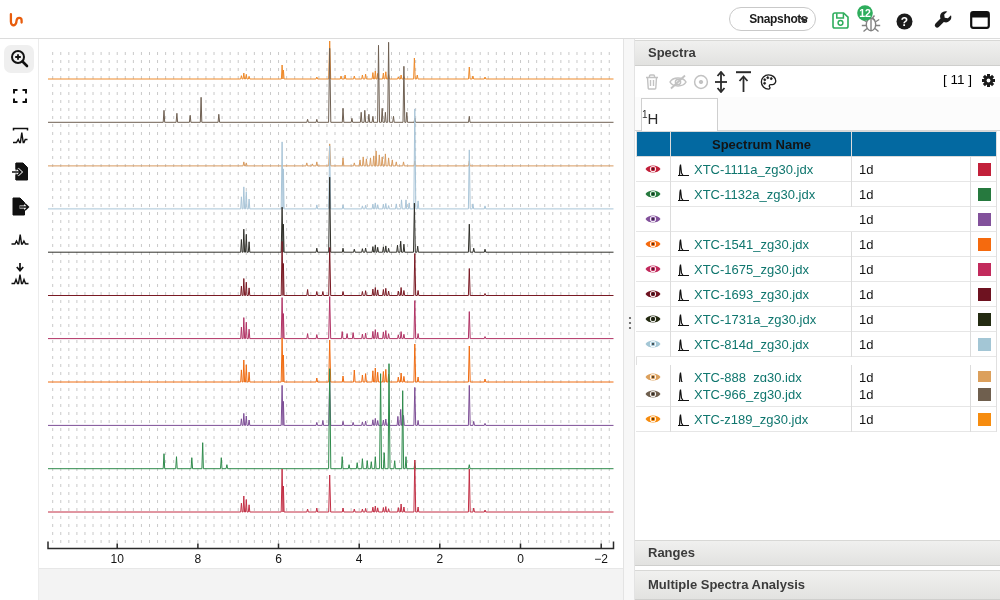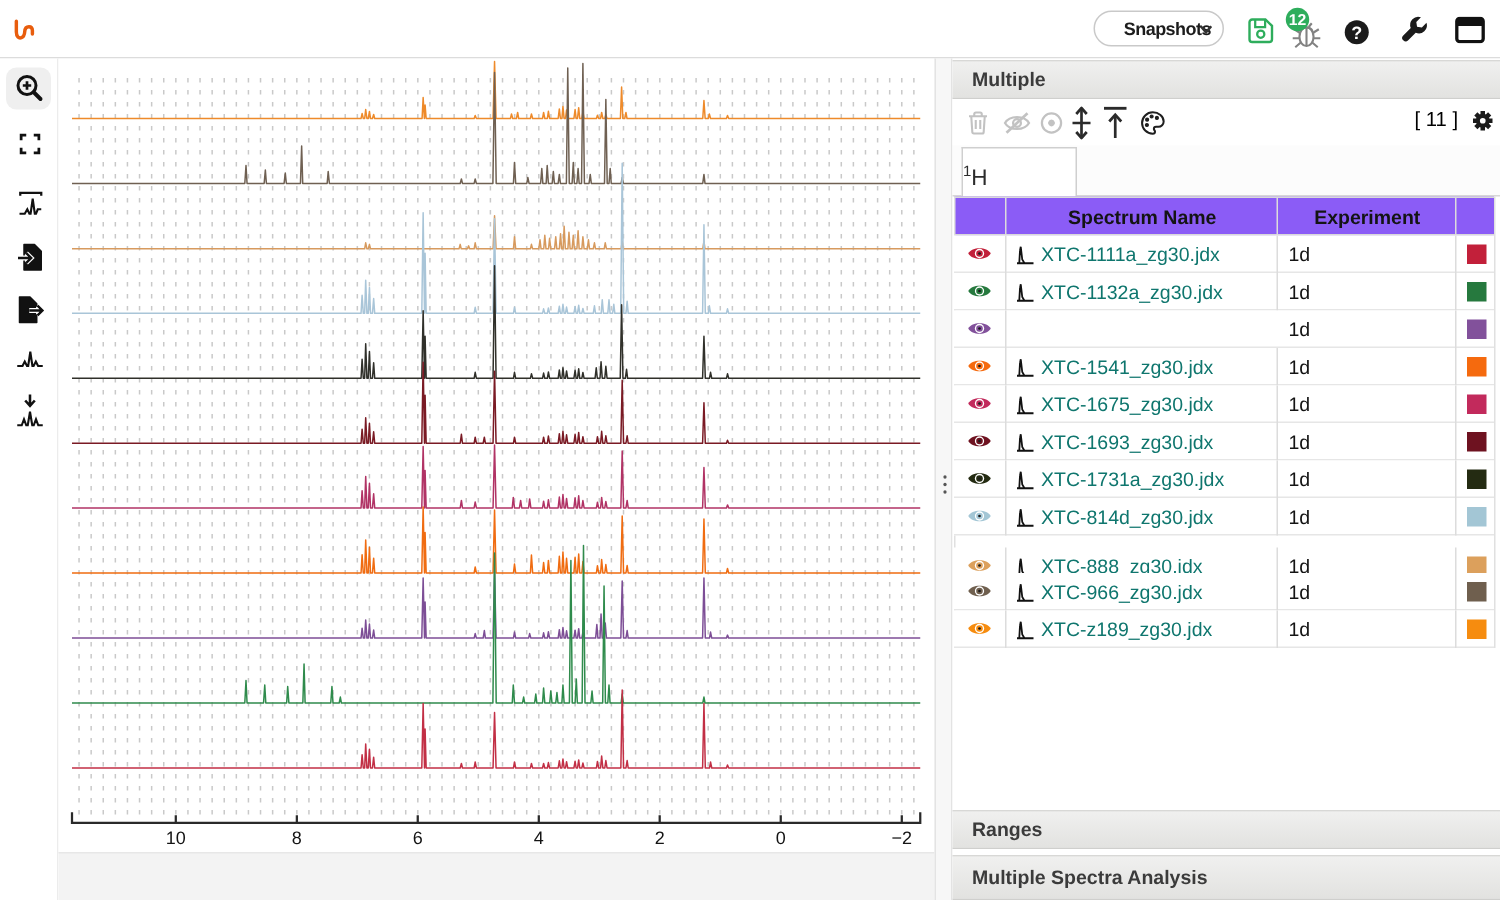--- a/index.html
+++ b/index.html
@@ -23,21 +23,21 @@
 #tab1 sup{font-size:10px;vertical-align:6px}
 
 .trow{position:absolute;left:1px;width:360px;height:25px;border-bottom:1px solid #e6e6e6;background:#fff}
 .c1{position:absolute;left:0;top:0;width:35px;height:25px;border-right:1px solid #dcdcdc;text-align:center}
 .c1 svg{margin-top:6px}
 .c2{position:absolute;left:36px;top:0;width:180px;height:25px;border-right:1px solid #dcdcdc;font-size:13px;color:#0f766e;line-height:25px;white-space:nowrap}
 .c2 svg{margin:5px 4px -3px 5px}
 .c3{position:absolute;left:217px;top:0;width:118px;height:25px;border-right:1px solid #dcdcdc;font-size:13px;color:#141414;line-height:25px;padding-left:6px}
 .c4{position:absolute;left:336px;top:0;width:24px;height:25px}
 .sw{position:absolute;left:6px;top:6px;width:13px;height:13px}
-#thead{position:absolute;left:1px;top:92px;width:360px;height:26px;background:#8b5cf6;border-top:1px solid #d9d9d9;border-bottom:1px solid #d9d9d9;font-size:13px;font-weight:bold;color:#141414}
+#thead{position:absolute;left:1px;top:92px;width:360px;height:26px;background:#0369a1;border-top:1px solid #d9d9d9;border-bottom:1px solid #d9d9d9;font-size:13px;font-weight:bold;color:#141414}
 #thead .h1{position:absolute;left:0;width:35px;height:26px;border-right:1px solid #dcdcdc}
 #thead .h2{position:absolute;left:36px;width:180px;height:26px;border-right:1px solid #dcdcdc;text-align:center;line-height:25px}
 #thead .h3{position:absolute;left:217px;width:118px;height:26px;border-right:1px solid #dcdcdc;text-align:center;line-height:25px}
 </style></head>
 <body>
 <div id="topbar">
 <svg class="abs" style="left:9px;top:10px" width="20" height="20" viewBox="0 0 20 20" fill="none">
 <path d="M1.9,4.2 V11.4 C1.9,14.6 3.6,15.7 5.3,15.1 C7,14.5 7.4,12.8 7.5,11 C7.65,8.9 8.6,7.8 10.3,7.8 C12,7.8 12.6,9.2 12.6,10.4 V12.6" stroke="#E85D0D" stroke-width="2.3" stroke-linecap="round"></path>
 </svg>
 <div id="snap">Snapshots</div>
@@ -134,21 +134,21 @@
 <div id="cfoot"></div>
 <div id="gut">
 <svg class="abs" style="left:2px;top:277px" width="8" height="14" viewBox="0 0 8 14">
       <circle cx="4" cy="2" r="1.1" fill="#555"></circle>
       <circle cx="4" cy="7" r="1.1" fill="#555"></circle>
       <circle cx="4" cy="12" r="1.1" fill="#555"></circle>
     </svg>
 </div>
 
 <div id="panel">
-<div class="phead" style="top:1px">Multiple</div>
+<div class="phead" style="top:1px">Spectra</div>
 <div id="ptools">
 <svg class="abs" style="left:10px;top:8px" width="14" height="16" viewBox="0 0 14 16" fill="none" stroke="#c2c2c2" stroke-width="1.4">
 <path d="M1,3.5 H13 M4.5,3.5 V2 a1,1 0 0 1 1,-1 H8.5 a1,1 0 0 1 1,1 V3.5 M2.5,3.5 L3.2,14 a1,1 0 0 0 1,1 H9.8 a1,1 0 0 0 1,-1 L11.5,3.5 M5.5,6 V12 M8.5,6 V12"></path>
 </svg>
 <svg class="abs" style="left:33px;top:8px" width="20" height="16" viewBox="0 0 20 16" fill="none" stroke="#c2c2c2" stroke-width="1.5">
 <path d="M2,8 C5,2.7 15,2.7 18,8 C15,13.3 5,13.3 2,8 Z"></path>
 <circle cx="10" cy="8" r="2.6"></circle>
 <path d="M3,14.5 L17,1.5" stroke-width="1.8"></path>
 </svg>
 <svg class="abs" style="left:58px;top:8px" width="16" height="16" viewBox="0 0 16 16" fill="none" stroke="#c2c2c2">
@@ -184,21 +184,20 @@
 <circle cx="7.5" cy="7.5" r="4.6" fill="#1b1b1b"></circle>
 <circle cx="7.5" cy="7.5" r="1.9" fill="#fff"></circle>
 </svg>
 </div>
 <div id="tabs">
       <div id="tab1"><sup>1</sup>H</div>
     </div>
 <div id="thead">
       <div class="h1"></div>
       <div class="h2">Spectrum Name</div>
-      <div class="h3">Experiment</div>
     </div>
 <div style="position:absolute;left:0.5px;top:92px;width:361.5px;height:301px;border-left:1px solid #e0e0e0;border-right:1px solid #e0e0e0"></div>
 <div class="trow" style="top:118px">
       <div class="c1"><svg width="16" height="12" viewBox="0 0 16 12">
           <path d="M0.5,6 C3,1.3 13,1.3 15.5,6 C13,10.7 3,10.7 0.5,6 Z" fill="#C2203A"></path>
           <circle cx="8" cy="6" r="3.1" fill="#fff"></circle>
           <circle cx="8" cy="6" r="2.2" fill="#C2203A"></circle>
           <circle cx="8" cy="6" r="0.9" fill="#1a1a1a"></circle>
         </svg></div>
       <div class="c2"><svg width="13" height="14" viewBox="0 0 13 14">

